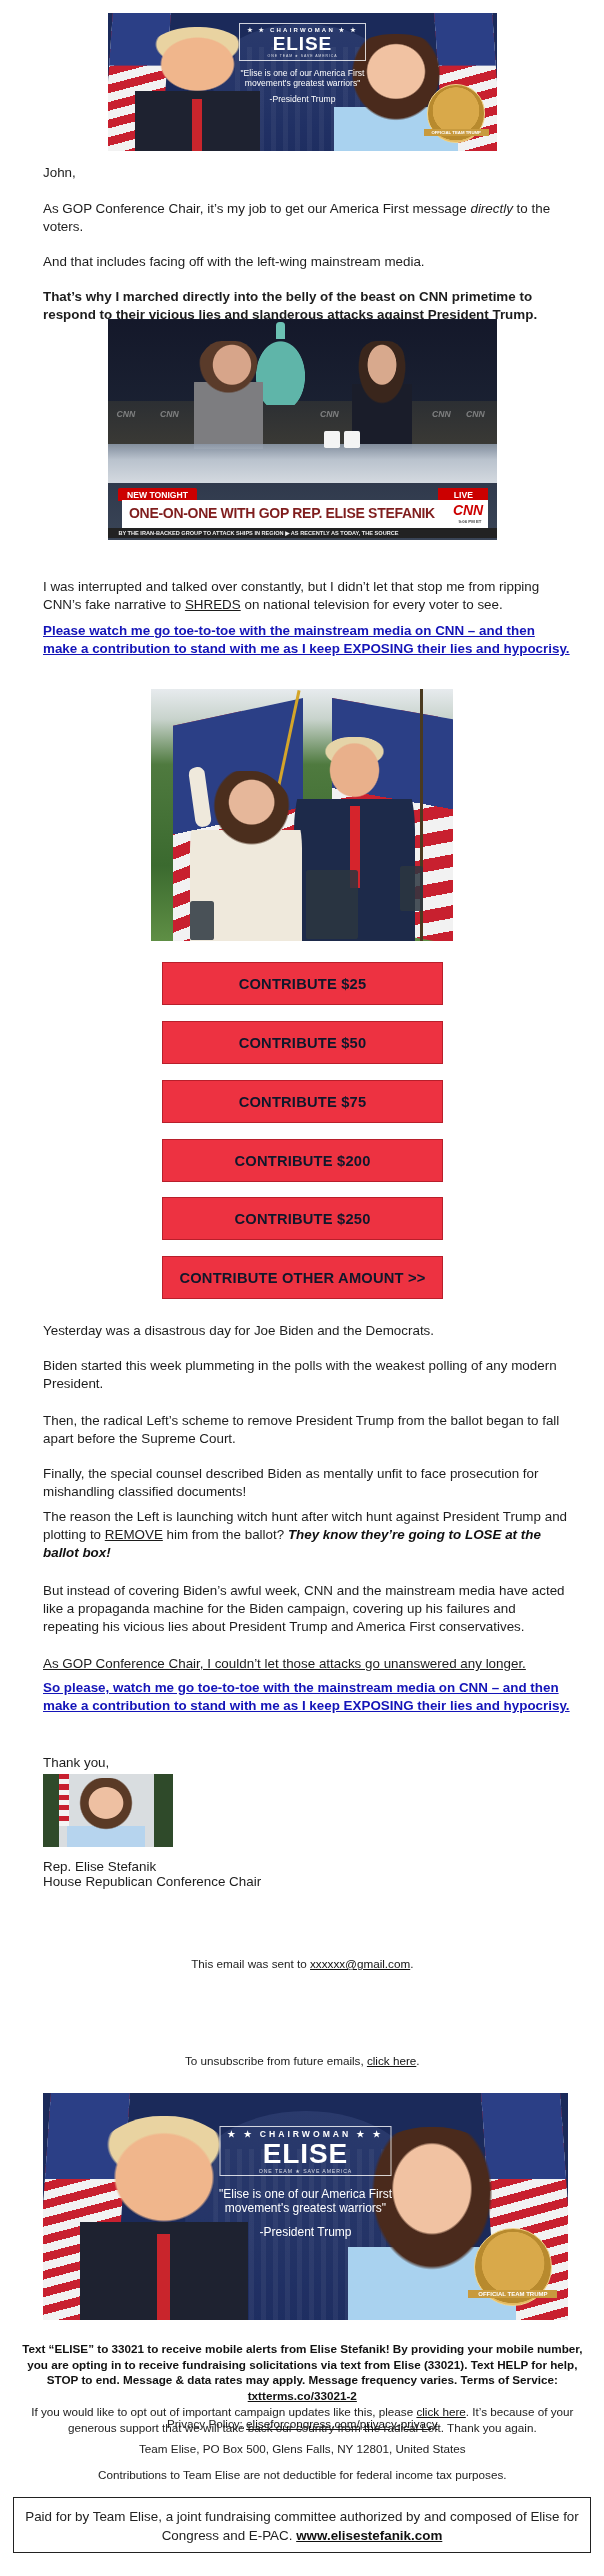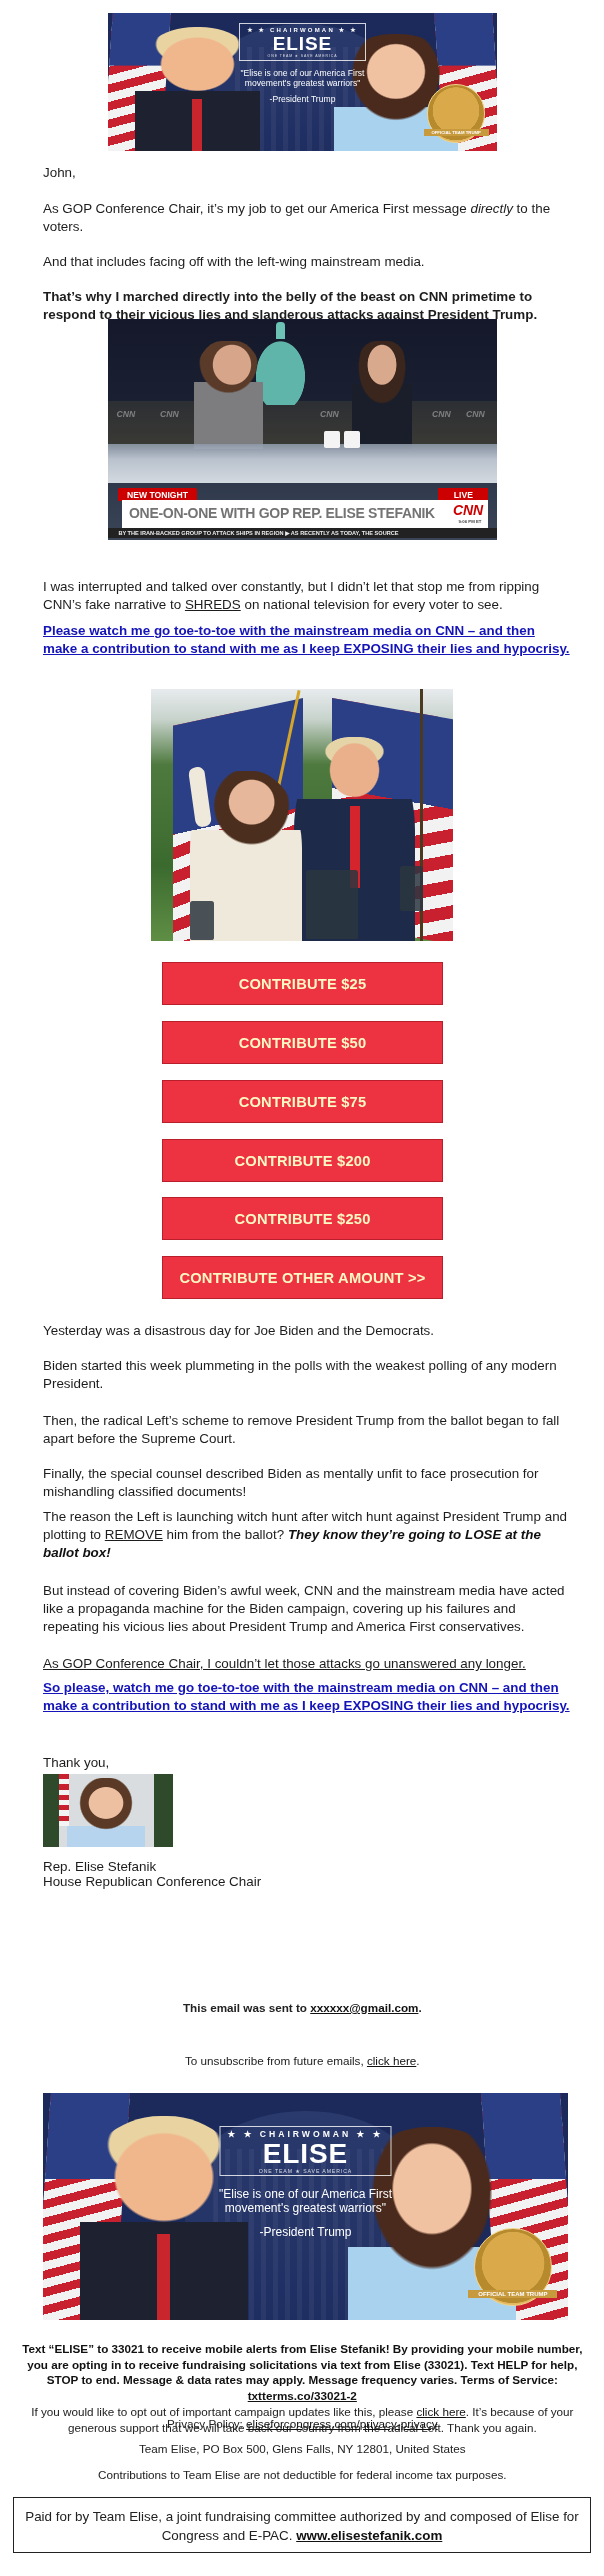--- a/index.html
+++ b/index.html
@@ -52,39 +52,39 @@
   .cnn .capitol::after { content: ""; position: absolute; left: 30px; top: -1.7px; width: 8.6px; height: 17.3px; background: #6cc2b4; border-radius: 3.5px 3.5px 0 0; }
   .cnn .city { position: absolute; left: 0; right: 0; top: 82px; height: 48px; background: linear-gradient(180deg, #2c2f33 0%, #3b3a35 100%); }
   .cnn .wm { position: absolute; top: 90px; color: rgba(220,220,220,.45); font-weight: bold; font-size: 8.6px; font-style: italic; }
   .cnn .host1 { position: absolute; left: 86px; top: 21.6px; width: 69px; height: 108px; border-radius: 40% 40% 0 0; background: radial-gradient(ellipse 30% 20% at 55% 22%, #d7a58a 0 90%, transparent 95%), radial-gradient(ellipse 45% 30% at 50% 20%, #5a3b2a 0 90%, transparent 95%), linear-gradient(180deg, transparent 0 38%, #7d7d80 38%); }
   .cnn .host2 { position: absolute; left: 244px; top: 21.6px; width: 60px; height: 108px; border-radius: 40% 40% 0 0; background: radial-gradient(ellipse 26% 20% at 50% 22%, #d8a98d 0 90%, transparent 95%), radial-gradient(ellipse 42% 36% at 50% 24%, #3a261c 0 90%, transparent 95%), linear-gradient(180deg, transparent 0 40%, #1a1d2a 40%); }
   .cnn .desk { position: absolute; left: 0; right: 0; top: 125px; height: 39px; background: linear-gradient(180deg, #8c98a8 0%, #c9d2dc 40%, #e6ebf0 100%); opacity: .9; }
   .cnn .mug { position: absolute; top: 112px; width: 15.5px; height: 17.3px; background: #f4f4f4; border-radius: 1.7px; }
   .cnn .newtonight { position: absolute; left: 10.4px; top: 169px; background: #cc0000; color: #fff; font-weight: bold; font-size: 8.6px; padding: 1.7px 8.6px 0.9px; border-radius: 1.7px 1.7px 0 0; }
   .cnn .live { position: absolute; right: 8.6px; top: 169px; width: 50px; background: #cc0000; color: #fff; font-weight: bold; font-size: 8.6px; text-align: center; padding: 1.7px 0 0.9px; }
   .cnn .lower { position: absolute; left: 14px; right: 8.6px; top: 181px; height: 28px; background: #fff; }
-  .cnn .lower-title { position: absolute; left: 7px; top: 5.2px; font-weight: bold; font-size: 14px; color: #737373; letter-spacing: -0.3px; font-family: "Liberation Sans", sans-serif; }
+  .cnn .lower-title { position: absolute; left: 7px; top: 5.2px; font-weight: bold; font-size: 14px; color: #7f1d1d; letter-spacing: -0.3px; font-family: "Liberation Sans", sans-serif; }
   .cnn .cnnlogo { position: absolute; right: 5.2px; top: 1.7px; color: #cc0000; font-weight: bold; font-size: 14px; font-style: italic; }
   .cnn .time { position: absolute; right: 7px; top: 19px; color: #444; font-size: 4.3px; font-weight: bold; }
   .cnn .ticker { position: absolute; left: 0; right: 0; top: 209px; height: 10.4px; background: #222; color: #eee; font-size: 5.6px; font-weight: bold; line-height: 10.4px; padding-left: 10.4px; white-space: nowrap; }
 
   
   .rally { position: absolute; left: 151px; top: 689px; width: 302px; height: 252px; overflow: hidden; background: linear-gradient(180deg, #e7ebee 0%, #c8d3cc 12%, #4f7a3f 30%, #3b6a2f 70%, #5f8f45 100%); }
   .rally .fl1 { position: absolute; left: 21.6px; top: 8.6px; width: 130px; height: 242px; background: linear-gradient(180deg, #2b3f86 0 45%, transparent 45%), repeating-linear-gradient(170deg, #c8202f 0 12px, #f2f2f2 12px 24px); transform: skewY(-12deg); transform-origin: top right; }
   .rally .fl2 { position: absolute; right: 0; top: 8.6px; width: 121px; height: 225px; background: linear-gradient(180deg, #2b3f86 0 40%, transparent 40%), repeating-linear-gradient(160deg, #c8202f 0 12px, #f2f2f2 12px 24px); transform: skewY(10deg); transform-origin: top left; }
   .rally .pole1 { position: absolute; left: 134px; top: 0; width: 2.6px; height: 121px; background: #d4a52a; transform: rotate(12deg); }
   .rally .pole2 { position: absolute; right: 30px; top: 0; width: 2.6px; height: 252px; background: #4a3a20; }
   .rally .elise { position: absolute; left: 39px; top: 82px; width: 112px; height: 173px; border-radius: 45% 45% 0 0; background: radial-gradient(ellipse 22% 14% at 55% 18%, #e6b79a 0 90%, transparent 95%), radial-gradient(ellipse 36% 24% at 55% 20%, #4b2e1d 0 90%, transparent 95%), linear-gradient(180deg, transparent 0 34%, #efe9dc 34%); }
   .rally .arm { position: absolute; left: 41px; top: 78px; width: 15.5px; height: 60px; background: #efe9dc; border-radius: 7px; transform: rotate(-8deg); }
   .rally .trump { position: absolute; left: 143px; top: 48px; width: 121px; height: 207px; border-radius: 45% 45% 0 0; background: radial-gradient(ellipse 22% 14% at 50% 16%, #e9b08b 0 90%, transparent 95%), radial-gradient(ellipse 26% 8% at 50% 7%, #e5d4a8 0 90%, transparent 95%), linear-gradient(180deg, transparent 0 30%, #1d2a4a 30%); }
   .rally .tie { position: absolute; left: 199px; top: 117px; width: 10.4px; height: 82px; background: #d5242c; }
   .rally .phone { position: absolute; background: #2c3640; border-radius: 2.6px; opacity: .85; }
 
   
-  .btn { position: absolute; left: 162px; width: 281px; height: 43px; background: #ed3241; border: 0.9px solid #b81f2b; color: #fef9c3; font-weight: bold; font-size: 14.7px; display: flex; align-items: center; justify-content: center; cursor: pointer; letter-spacing: 0.2px; font-family: "Liberation Sans", sans-serif; }
+  .btn { position: absolute; left: 162px; width: 281px; height: 43px; background: #ed3241; border: 0.9px solid #b81f2b; color: #0f172a; font-weight: bold; font-size: 14.7px; display: flex; align-items: center; justify-content: center; cursor: pointer; letter-spacing: 0.2px; font-family: "Liberation Sans", sans-serif; }
 
   
   .sigphoto { position: absolute; left: 43px; top: 1774px; width: 130px; height: 73px; overflow: hidden; background: linear-gradient(90deg, #2f4a2a 0 12%, #d9dde0 12% 85%, #2f4a2a 85%); }
   .sigphoto .face { position: absolute; left: 24px; top: 3.5px; width: 78px; height: 78px; border-radius: 45% 45% 0 0; background: radial-gradient(ellipse 24% 22% at 50% 32%, #eec0a2 0 90%, transparent 95%), radial-gradient(ellipse 36% 36% at 50% 32%, #5a3a26 0 90%, transparent 95%), linear-gradient(180deg, transparent 0 62%, #b6d4ee 62%); }
   .sigphoto .flagstrip { position: absolute; left: 15.5px; top: 0; width: 10.4px; height: 52px; background: repeating-linear-gradient(180deg, #c8202f 0 5.2px, #f3f3f3 5.2px 10.4px); }
 
   .center { position: absolute; left: 17.3px; width: 570px; text-align: center; color: #222; }
   .footer-link { color: #111; text-decoration: underline; }
   .paidbox { position: absolute; left: 13px; top: 2497px; width: 578px; height: 56px; border: 0.9px solid #222; text-align: center; font-size: 13.4px; line-height: 19px; padding-top: 8.6px; color: #222; }
 </style>
@@ -179,21 +179,21 @@
 <a class="para link" style="top:1679px;" href="#">So please, watch me go toe-to-toe with the mainstream media on CNN – and then make a contribution to stand with me as I keep EXPOSING their lies and hypocrisy.</a>
 
 <div class="para" style="top:1754px;">Thank you,</div>
 <div class="sigphoto">
   <div class="flagstrip"></div>
   <div class="face"></div>
 </div>
 <div class="para" style="top:1858px;">Rep. Elise Stefanik</div>
 <div class="para" style="top:1873px;">House Republican Conference Chair</div>
 
-<div class="center" style="top:2000px; font-size:11.7px; line-height:16.4px;font-weight:bold;">
+<div class="center" style="top:1956px; font-size:11.7px; line-height:16.4px;">
   <span>This email was sent to </span><a class="footer-link" href="#">xxxxxx@gmail.com</a><span>.</span>
 </div>
 <div class="center" style="top:2053px; font-size:11.7px; line-height:16.4px;">
   <span>To unsubscribe from future emails, </span><a class="footer-link" href="#">click here</a><span>.</span>
 </div>
 
 <div class="banner big" style="left:43px; top:2093px; width:525px; height:227px;">
   <div class="dome"></div>
   <div class="flag left"></div>
   <div class="flag right"></div>

